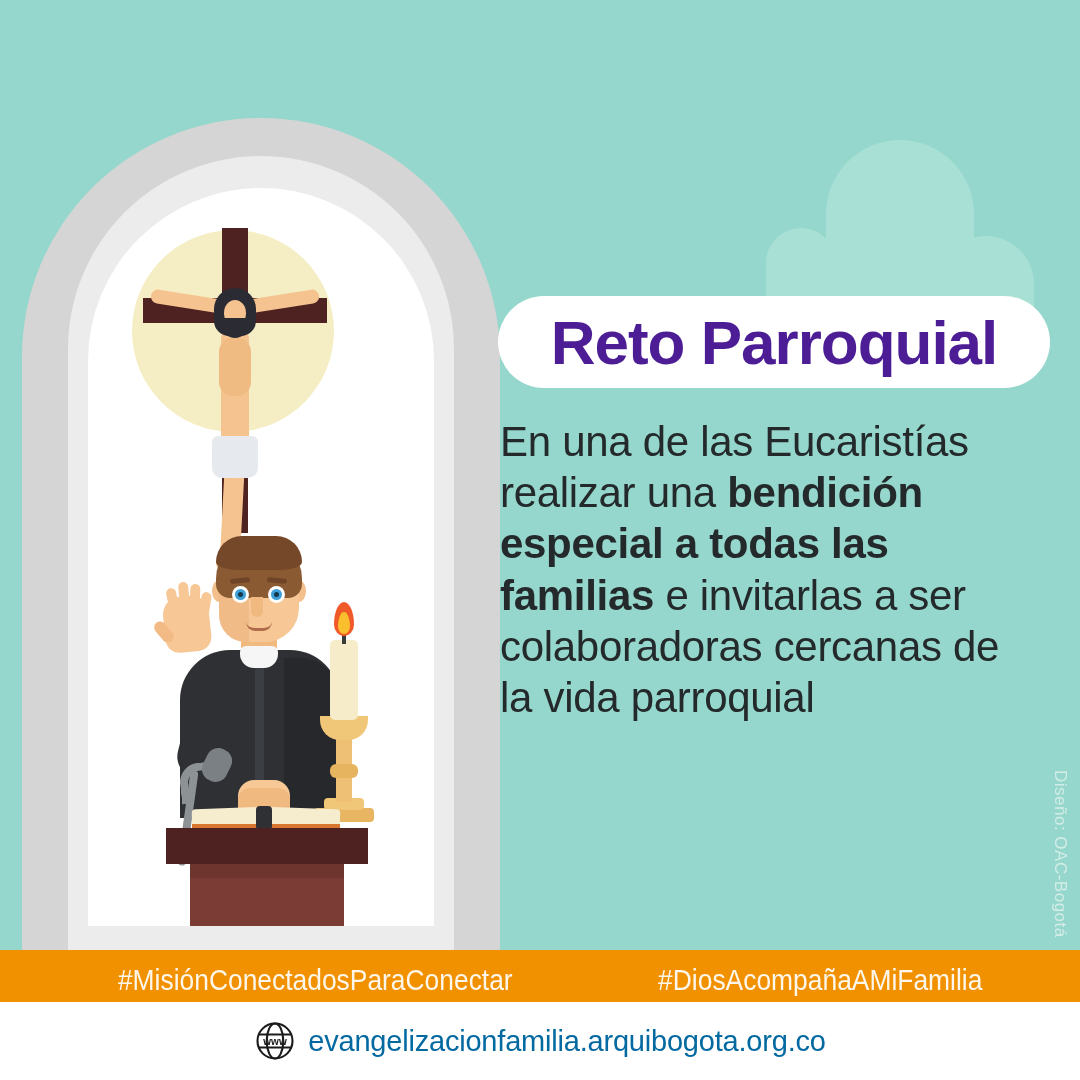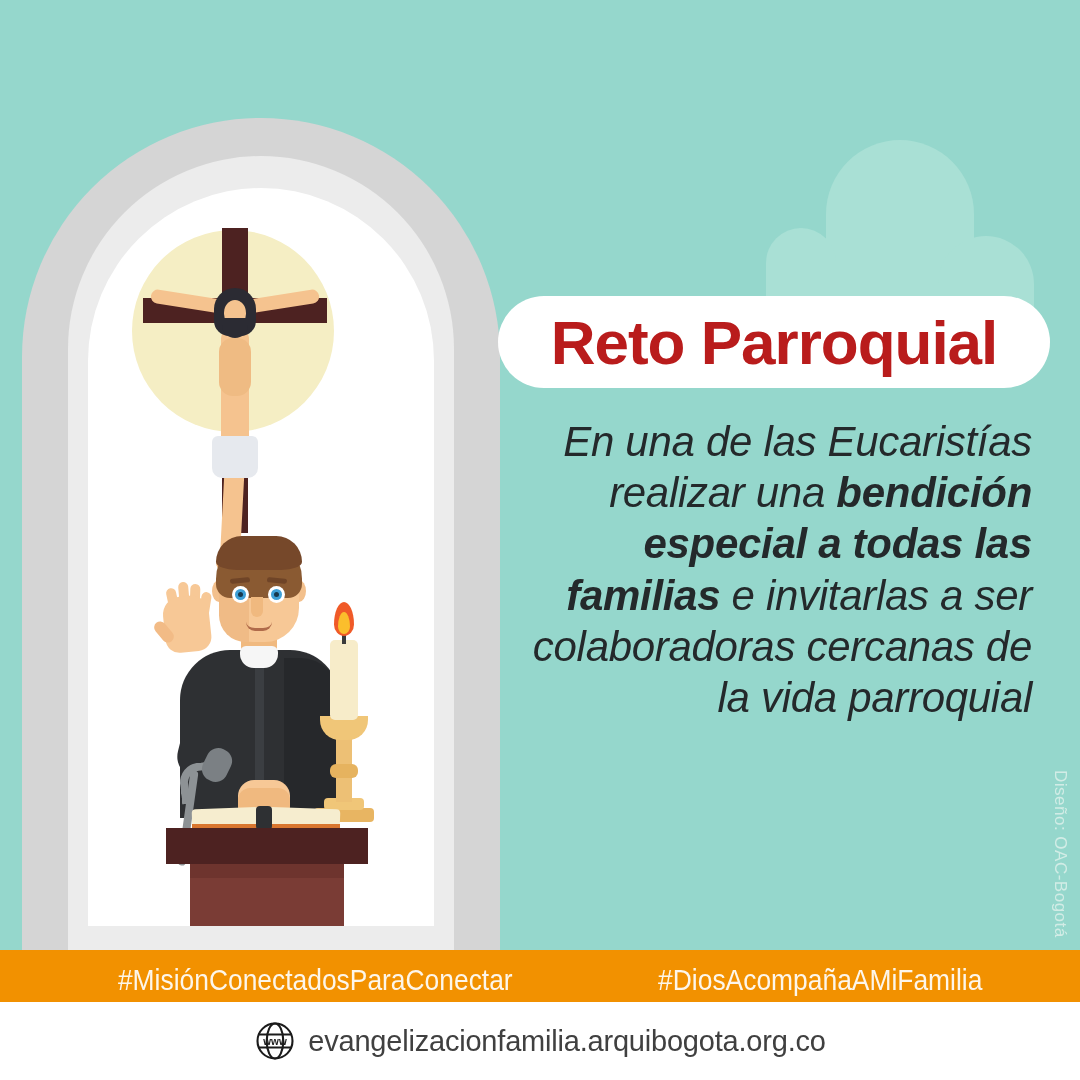--- a/index.html
+++ b/index.html
@@ -265,35 +265,34 @@
   
   #pill {
     position:absolute; left:498px; top:296px;
     width:552px; height:92px;
     background:#ffffff; border-radius:46px;
   }
   #pill-label {
     position:absolute; left:498px; top:296px;
     width:552px; height:92px;
     display:flex; align-items:center; justify-content:center;
-    color:#b91c1c;
+    color:#4c1d95;
     font-size:62px; font-weight:bold;
     letter-spacing:-1px;
     white-space:nowrap;
   }
   #body-copy {
-    position:absolute; left:512px; top:416px;
+    position:absolute; left:500px; top:416px;
     width:520px;
-    text-align:right;
+    text-align:left;
     color:#24292b;
     font-size:42px;
     line-height:1.22;
     font-weight:300;
     letter-spacing:-0.3px;
-    font-style:italic;
   }
   #body-copy b { font-weight:bold; }
 
   #credit {
     position:absolute; right:10px; top:770px;
     color:#e7f4ef; opacity:0.75;
     font-size:17px;
     writing-mode:vertical-rl;
     letter-spacing:0.5px;
   }
@@ -313,21 +312,21 @@
     transform:scaleX(0.88); white-space:nowrap;
   }
   #url-bar {
     position:absolute; left:0; top:1002px;
     width:1080px; height:78px;
     background:#ffffff;
     display:flex; align-items:center; justify-content:center;
     gap:12px;
   }
   #globe-icon { width:42px; height:42px; flex:none; }
-  #url-text { color:#404040; font-size:29px; letter-spacing:-0.2px; }
+  #url-text { color:#0369a1; font-size:29px; letter-spacing:-0.2px; }
 </style>
 </head>
 <body>
 
 <div id="poster">
 
   <div class="cloud" style="left:766px; top:140px; width:280px; height:180px;">
     <i style="left:60px; top:0; width:148px; height:172px; border-radius:74px 74px 0 0;"></i>
     <i style="left:0px; top:88px; width:70px; height:84px; border-radius:35px 35px 0 0;"></i>
     <i style="left:172px; top:96px; width:96px; height:76px; border-radius:48px 48px 0 0;"></i>

